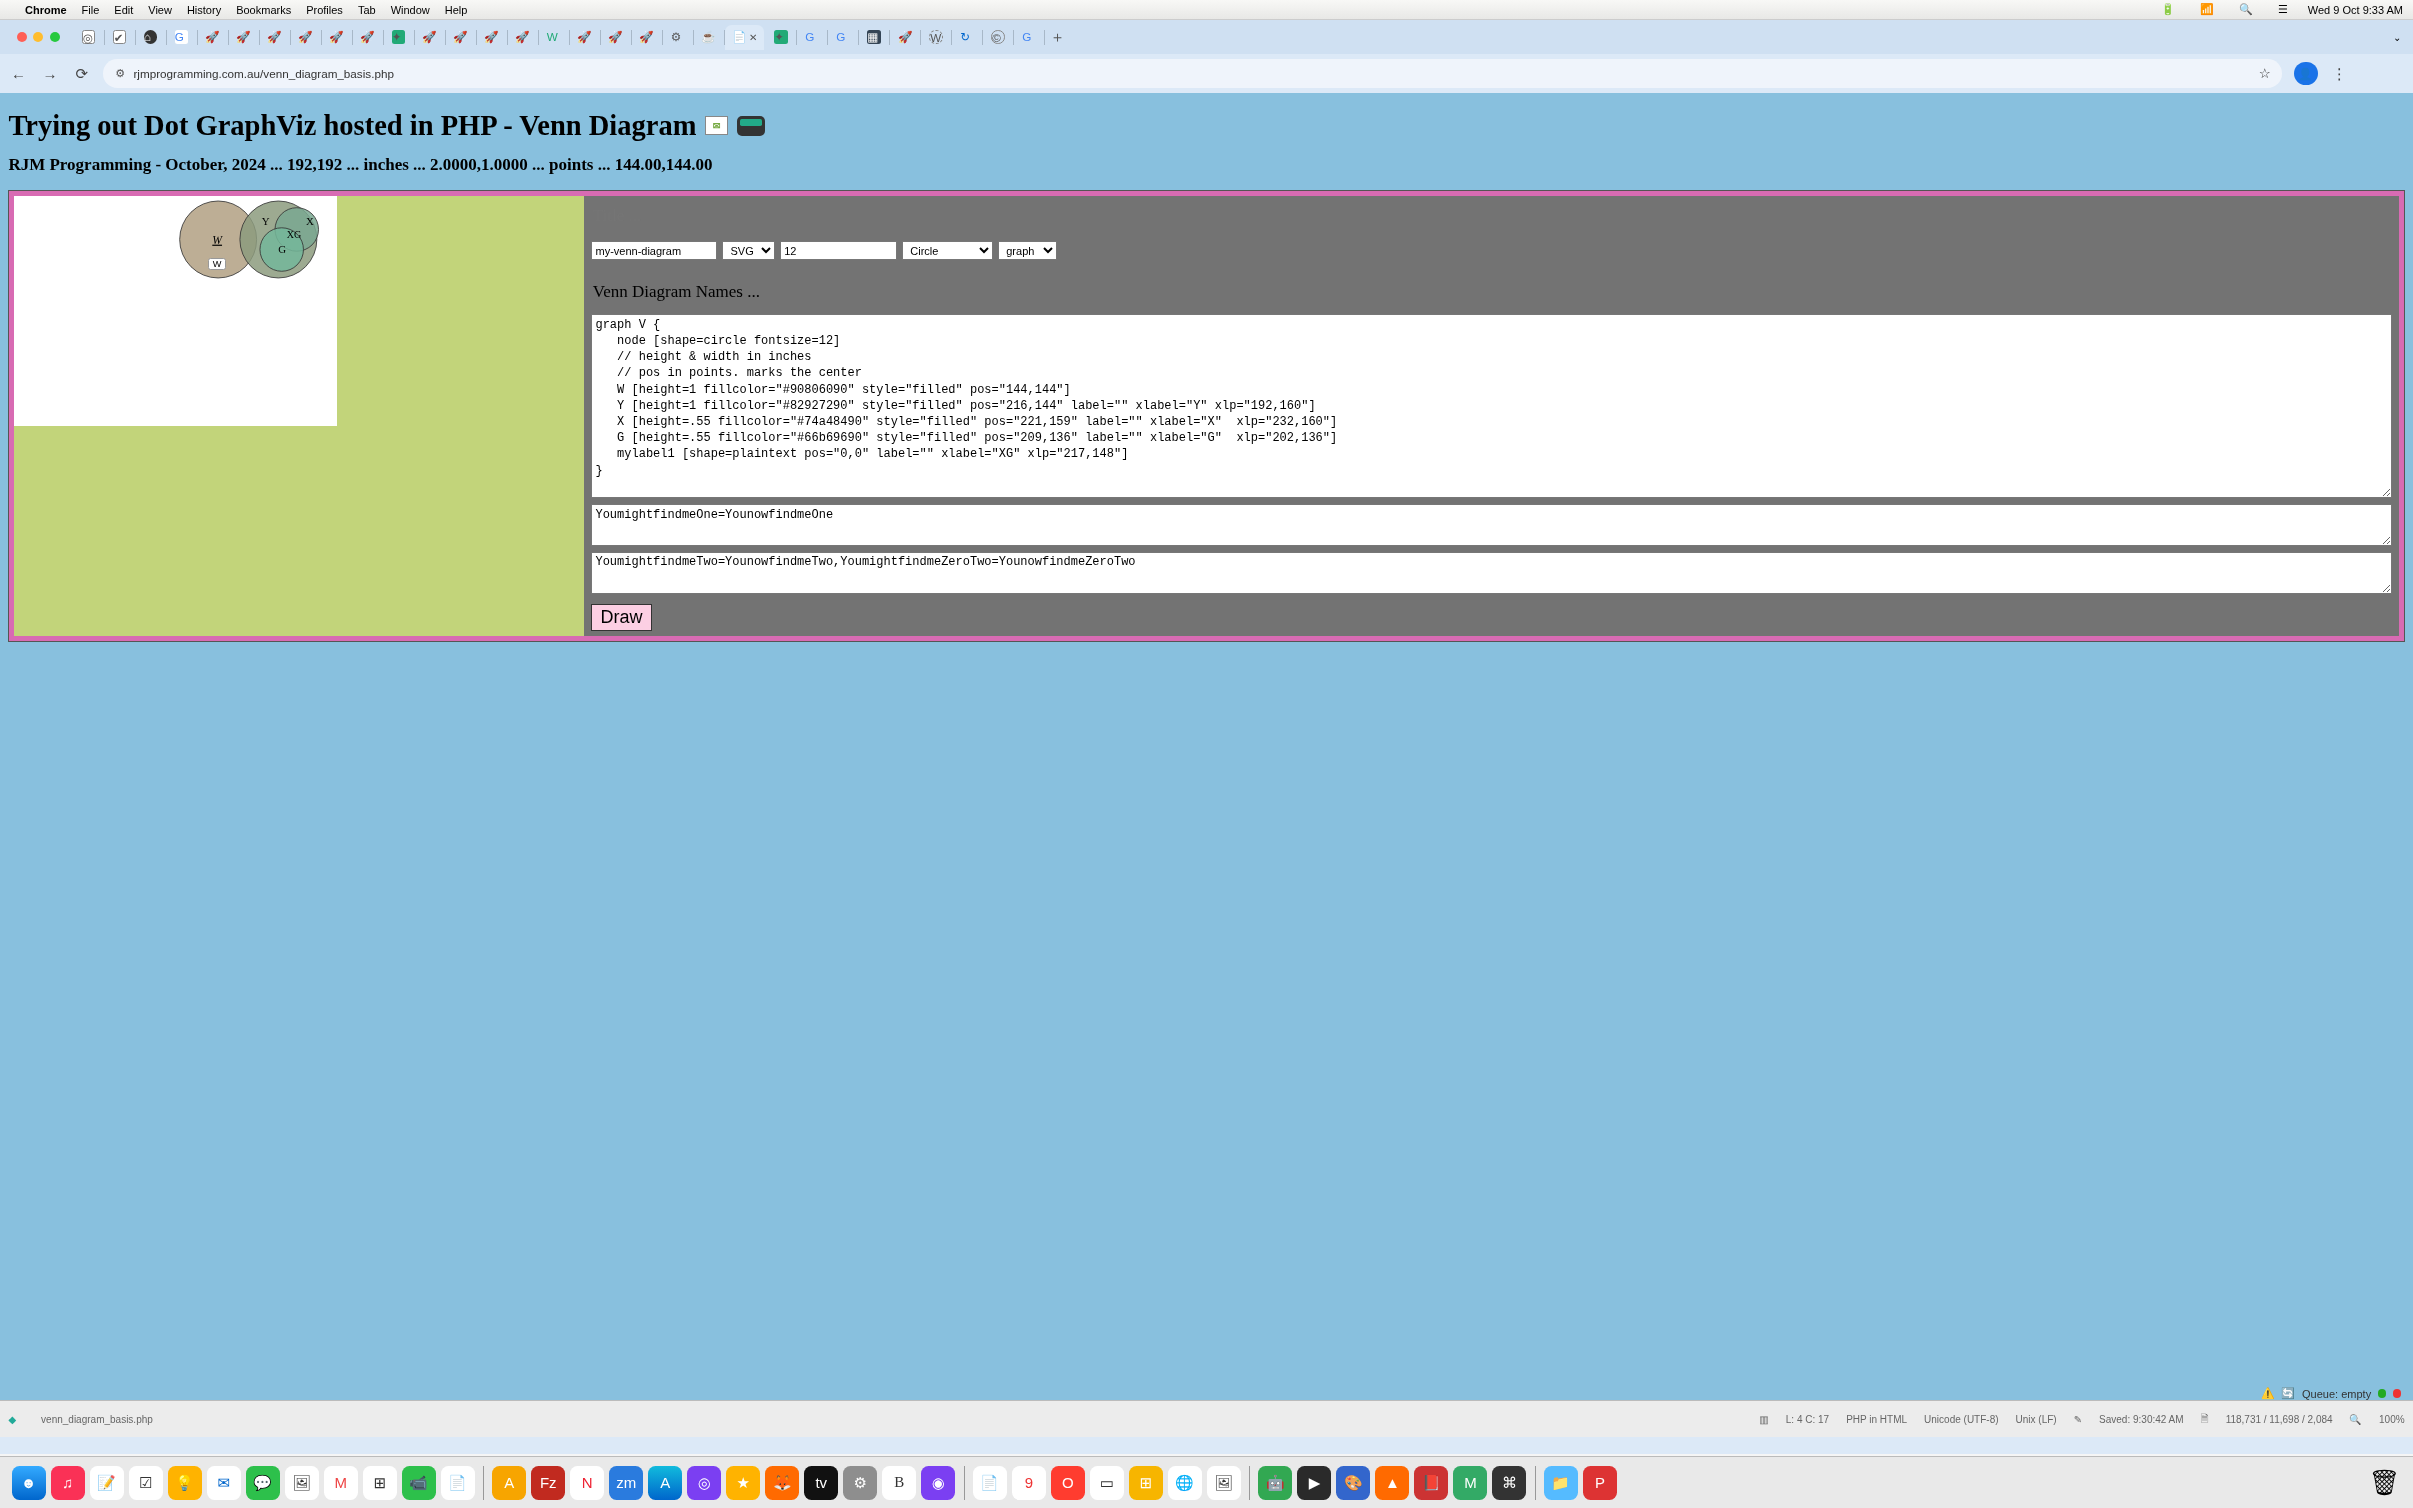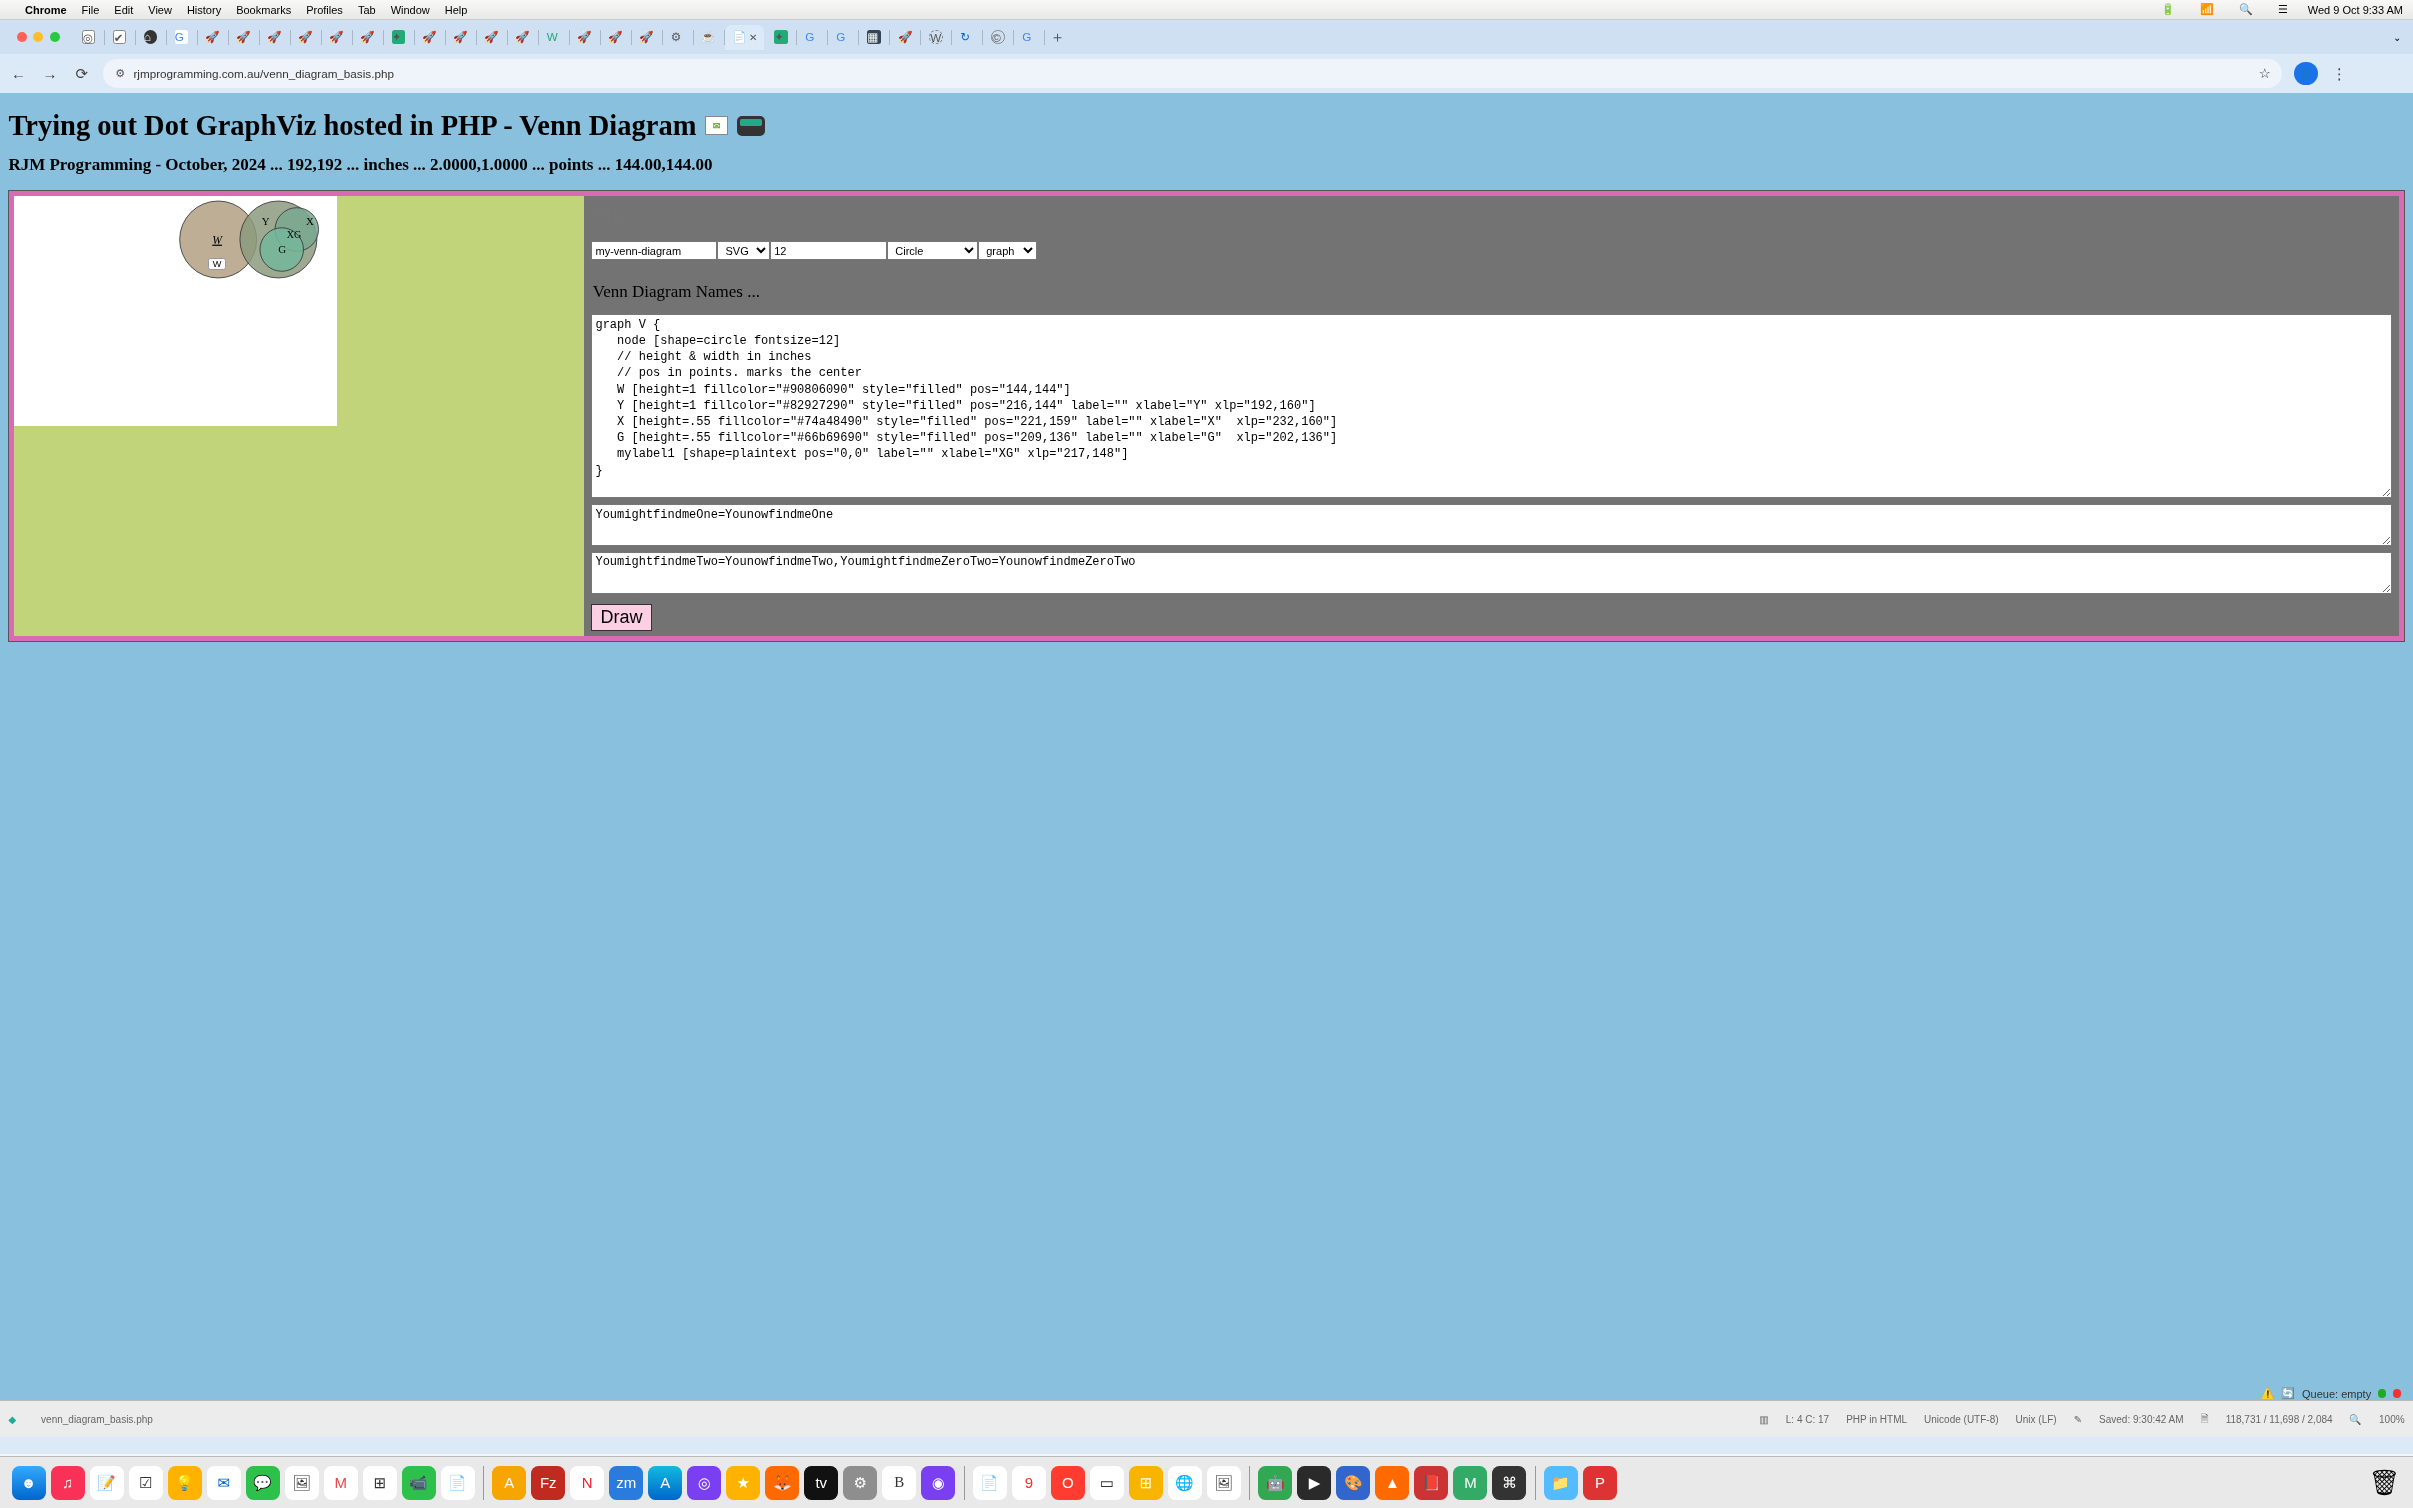--- a/index.html
+++ b/index.html
@@ -46,21 +46,21 @@
 h3.subtitle { font-family: "Times New Roman", serif; font-size: 17px; font-weight: bold; margin-bottom: 15px; }
 h4.thanks { font-family: "Times New Roman", serif; font-size: 14.2px; font-weight: bold; margin-bottom: 15px; }
 h4.thanks a { color: #5a1fa8; }
 
 .workarea { display: flex; gap: 0; background: #d86bb3; padding: 5px; border: 0.8px solid #555; margin-top: 8.4px; }
 .left-pane { width: 570px; background: #c2d47a; position: relative; }
 .venn-canvas { width: 323px; height: 230px; background: #fff; position: relative; }
 .venn-canvas svg { display:block; }
 .right-pane { flex: 1; background: #737373; padding: 5px 6.7px; font-family: "Times New Roman", serif; }
 .right-pane .hdr { font-size: 17px; margin: 5px 1.7px 15px 1.7px; }
-.row-controls { display: flex; margin-bottom: 22px; }
+.row-controls { display: flex; gap: 5px; margin-bottom: 22px; }
 .row-controls input[type=text], .row-controls select { font-size: 11px; font-family: Arial, sans-serif; padding: 1.7px 3.4px; border: 0.8px solid #777; background: #fff; }
 textarea { width: 100%; font-family: "Menlo", "Courier New", monospace; font-size: 12px; border: 0.8px solid #777; background: #fff; padding: 1.7px 3.4px; resize: both; line-height: 1.35; }
 .ta-main { height: 184px; }
 .ta-small { height: 42px; margin-top: 1.7px; }
 .draw-btn { margin-top: 6.7px; background: #fccfe3; border: 1.7px solid #333; padding: 1.7px 8.4px; font-family: Arial; font-size: 18px; }
 
 .below-strip { position: absolute; left: 0; right: 0; bottom: 17px; height: 37px; background: #ececec; border-top: 0.8px solid #bbb; display:flex; align-items:center; padding: 0 8.4px; font-size:10px; color:#666; gap: 25px;}
 .below-strip .right-status { margin-left:auto; display:flex; gap:17px; align-items:center;}
 .queue-bar { position:absolute; right: 11.7px; bottom: 54px; font-size:11px; color:#333; display:flex; align-items:center; gap:6.7px;}
 .queue-bar .dot { width:8.4px; height:8.4px; border-radius:50%; display:inline-block;}

